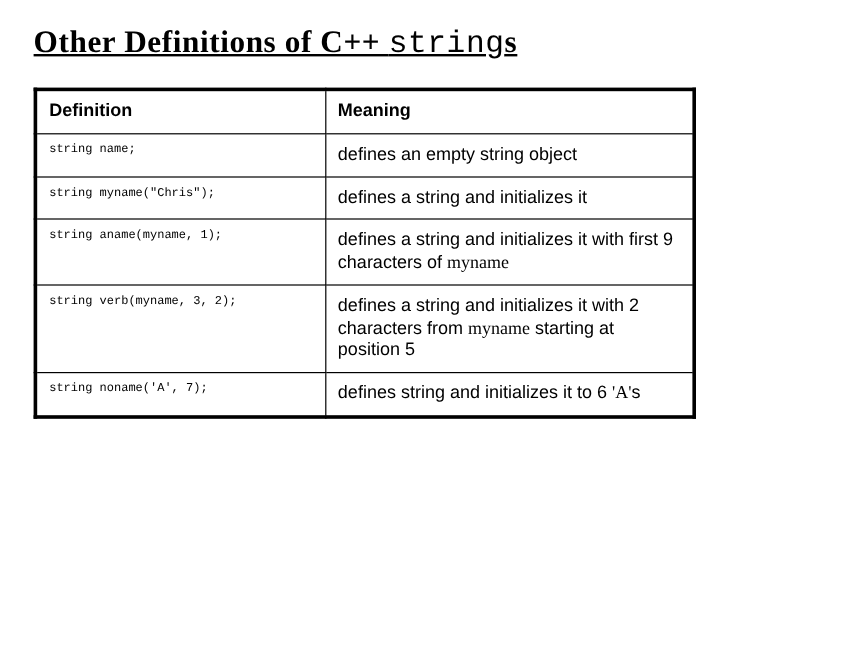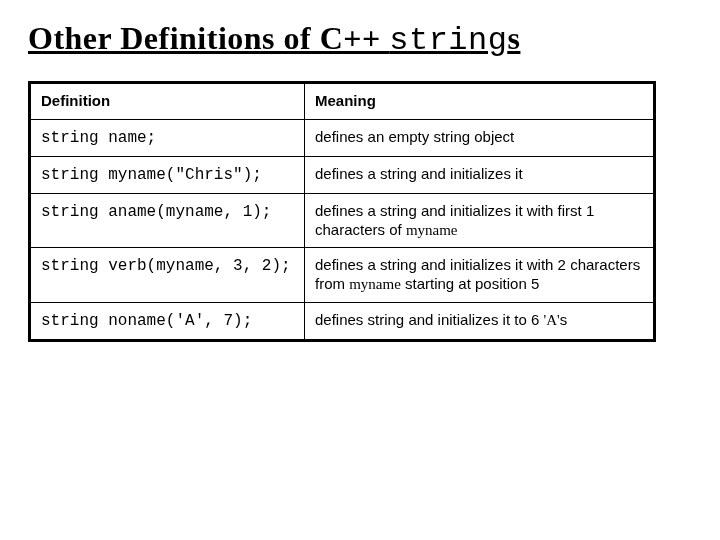--- a/index.html
+++ b/index.html
@@ -9,34 +9,34 @@
     }
     body {
       width: 720px;
       height: 540px;
       background: #fff;
       font-family: Arial, Helvetica, sans-serif;
       padding: 20px 28px;
     }
     .title {
       font-family: "Comic Sans MS", "Comic Sans", cursive;
-      font-size: 32px;
+      font-size: 26px;
       font-weight: bold;
       color: #000;
       text-decoration: underline;
       margin-bottom: 22px;
       letter-spacing: 0.5px;
     }
     .title .mono {
       font-family: "Courier New", Courier, monospace;
       font-weight: normal;
     }
     table {
       border-collapse: collapse;
-      width: 628px;
+      width: 552px;
       border: 3px solid #000;
     }
     th, td {
       border: 1px solid #000;
       padding: 8px 10px;
       text-align: left;
       vertical-align: top;
       font-size: 15px;
       line-height: 1.25;
     }
@@ -45,21 +45,21 @@
       font-family: Arial, Helvetica, sans-serif;
     }
     .col-def {
       width: 44%;
     }
     .col-mean {
       width: 56%;
     }
     .code {
       font-family: "Courier New", Courier, monospace;
-      font-size: 16px;
+      font-size: 10px;
     }
     .meaning .code-inline {
       font-family: Liberation Serif, serif;
     }
   </style>
 </head>
 <body>
 
 <h1 class="title">
   <span>Other Definitions of C++ </span><span class="mono">string</span><span>s</span>
@@ -76,21 +76,21 @@
   <tr>
         <td class="code col-def">string name;</td>
         <td class="meaning col-mean"><span>defines an empty string object</span></td>
       </tr>
       <tr>
         <td class="code col-def">string myname("Chris");</td>
         <td class="meaning col-mean"><span>defines a string and initializes it</span></td>
       </tr>
       <tr>
         <td class="code col-def">string aname(myname, 1);</td>
-        <td class="meaning col-mean"><span>defines a string and initializes it with first 1 characters of </span><span class="code-inline">myname</span></td>
+        <td class="meaning col-mean"><span>defines a string and initializes it with first 9 characters of </span><span class="code-inline">myname</span></td>
       </tr>
       <tr>
         <td class="code col-def">string verb(myname, 3, 2);</td>
         <td class="meaning col-mean"><span>defines a string and initializes it with 2 characters from </span><span class="code-inline">myname</span><span> starting at position 5</span></td>
       </tr>
       <tr>
         <td class="code col-def">string noname('A', 7);</td>
         <td class="meaning col-mean"><span>defines string and initializes it to 6 </span><span class="code-inline">'A'</span><span>s</span></td>
       </tr>
     </tbody>

